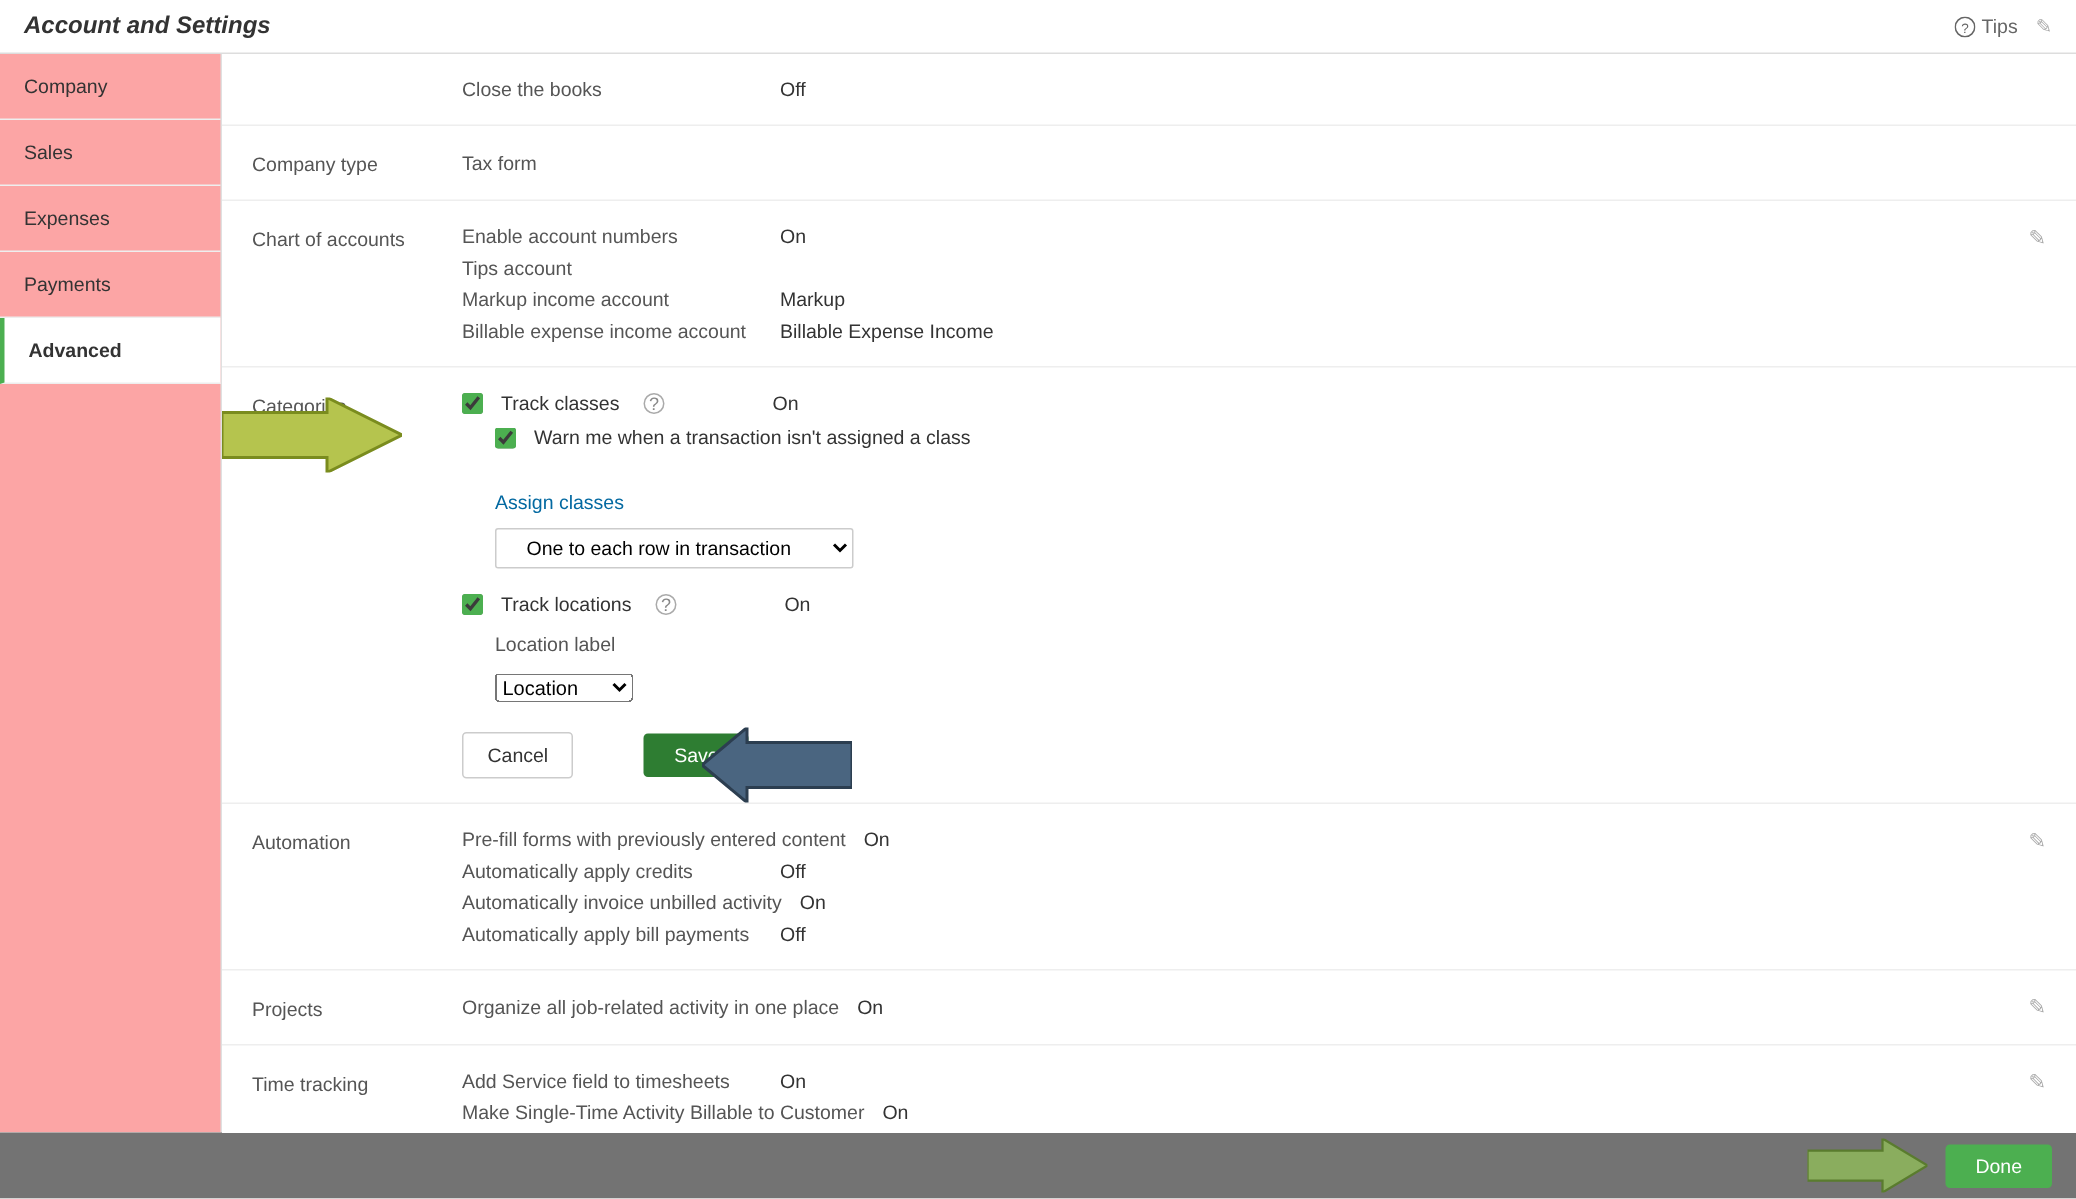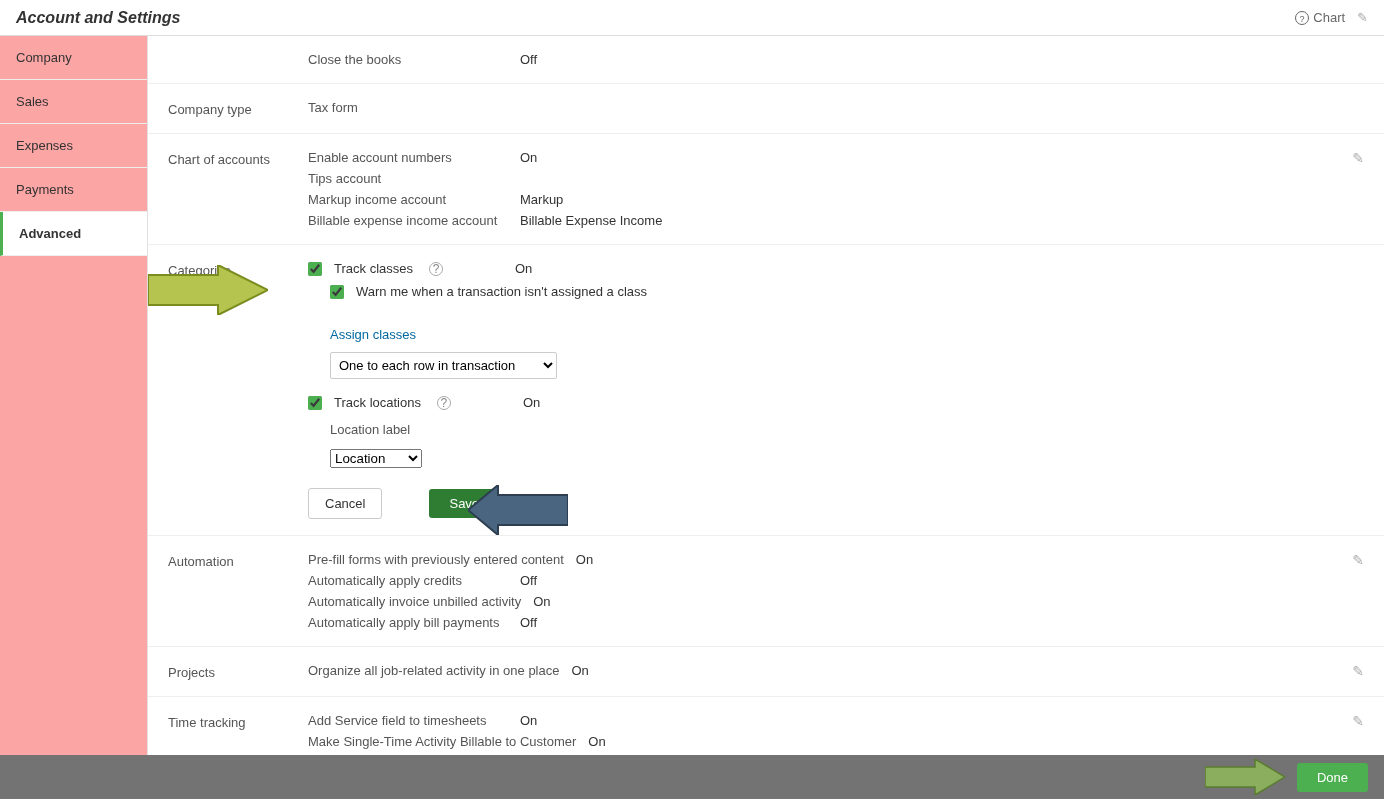--- a/index.html
+++ b/index.html
@@ -77,20 +77,21 @@
       font-size: 13px;
       flex-shrink: 0;
       padding-top: 2px;
     }
 
     .section-content {
       flex: 1;
       display: flex;
       flex-direction: column;
       gap: 6px;
+      justify-content: center;
     }
 
     .field-row {
       display: flex;
       align-items: center;
       gap: 12px;
     }
 
     .field-name {
       color: #555;
@@ -130,21 +131,21 @@
     .dropdown-select {
       margin-left: 22px;
       margin-top: 2px;
       display: flex;
       align-items: center;
       gap: 4px;
     }
 
     .dropdown-select select {
       border: 1px solid #ccc;
-      padding: 4px 24px 4px 4px;
+      padding: 4px 24px 4px 16px;
       font-size: 13px;
       background: #fff;
       cursor: pointer;
       appearance: auto;
       border-radius: 2px;
     }
 
     .action-buttons {
       display: flex;
       gap: 8px;
@@ -223,21 +224,21 @@
 <body>
 
 <div class="top-bar">
   <span class="top-bar-title">Account and Settings</span>
   <div class="top-bar-right">
     <span style="display:flex;align-items:center;gap:4px;color:#666;cursor:pointer;">
       <svg width="14" height="14" viewBox="0 0 14 14" fill="none">
           <circle cx="7" cy="7" r="6.5" stroke="#666"></circle>
           <text x="4.5" y="11" font-size="9" fill="#666">?</text>
         </svg>
-      <span>Chart</span>
+      <span>Tips</span>
     </span>
     <span style="color:#aaa;cursor:pointer;">✎</span>
   </div>
 </div>
 
 <div class="main-container">
 
   <div class="sidebar">
     <div class="sidebar-item">
       <span>Company</span>

